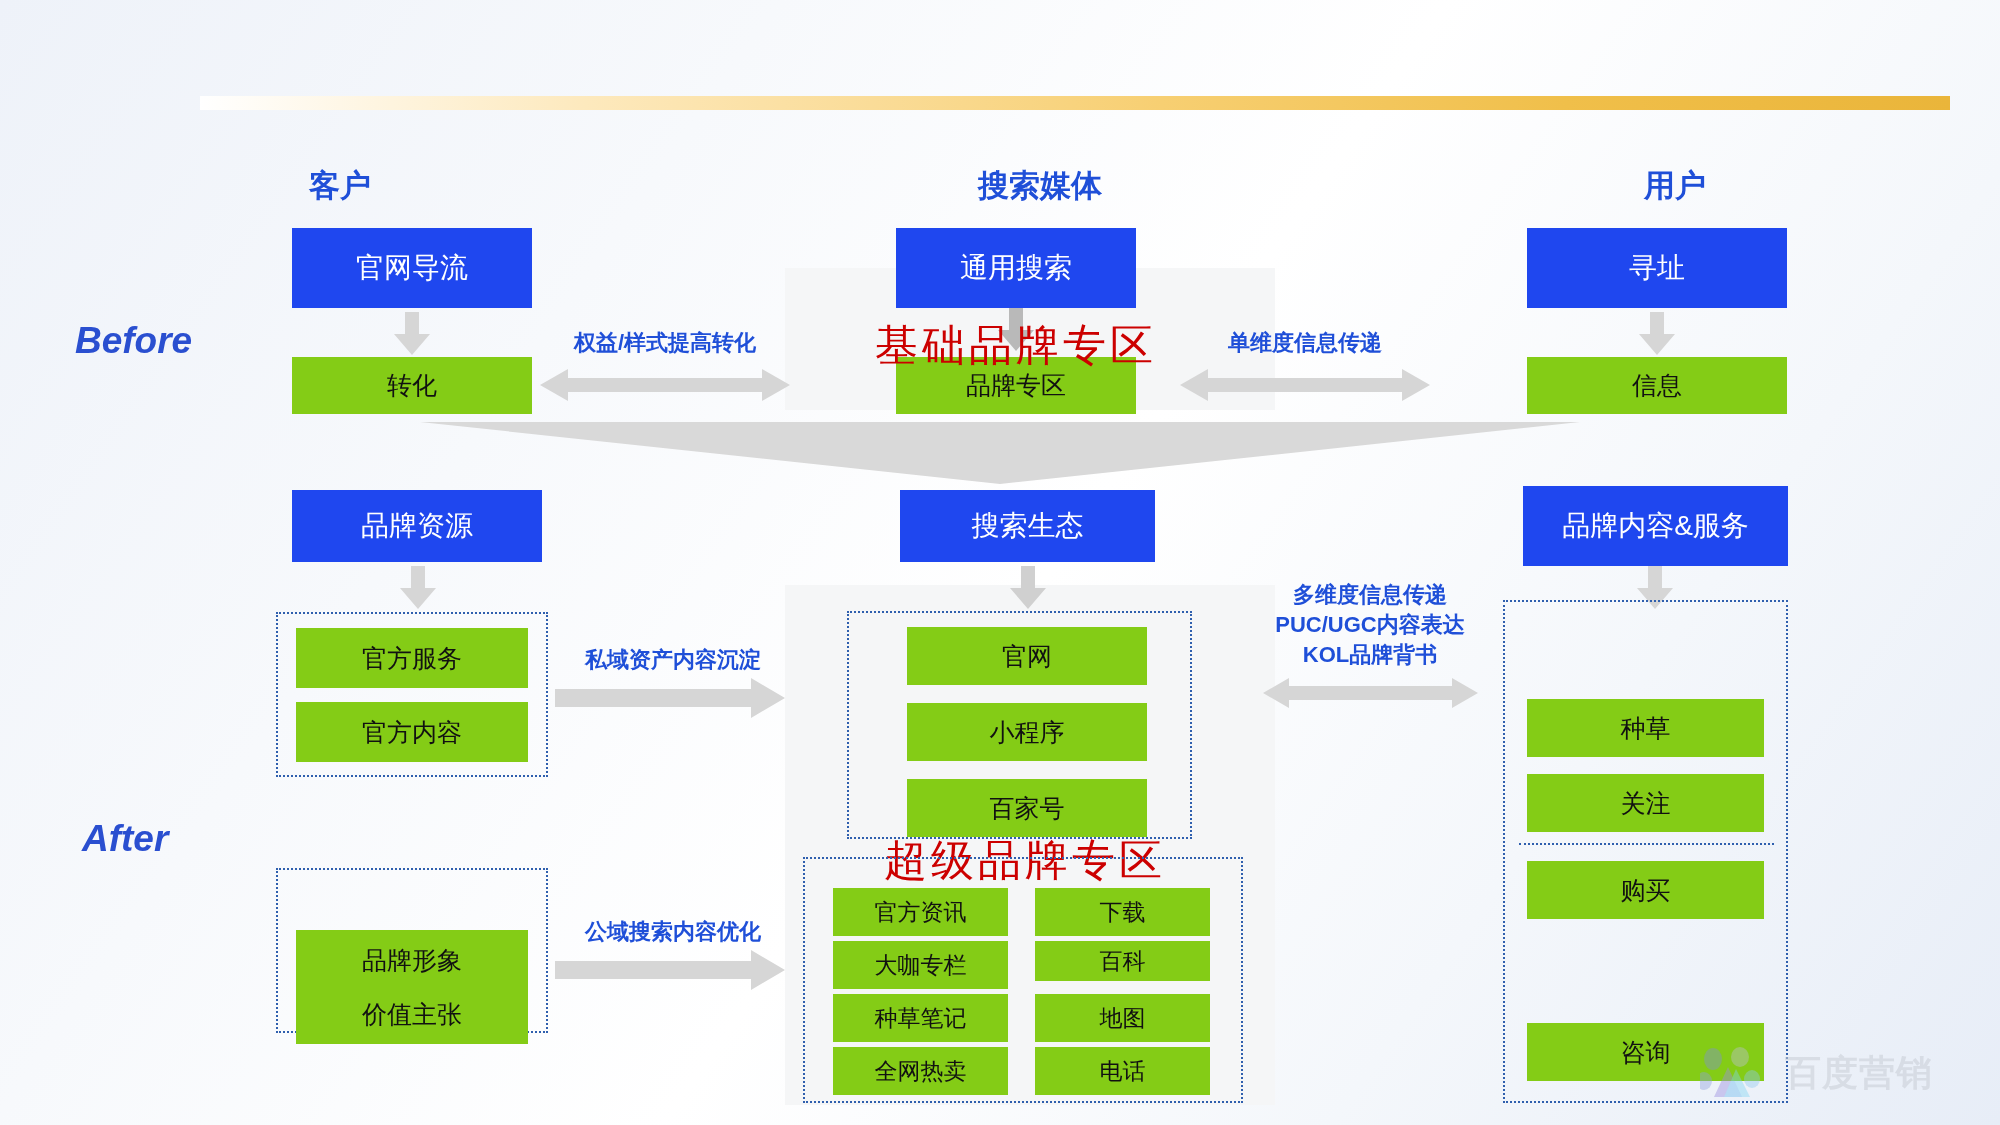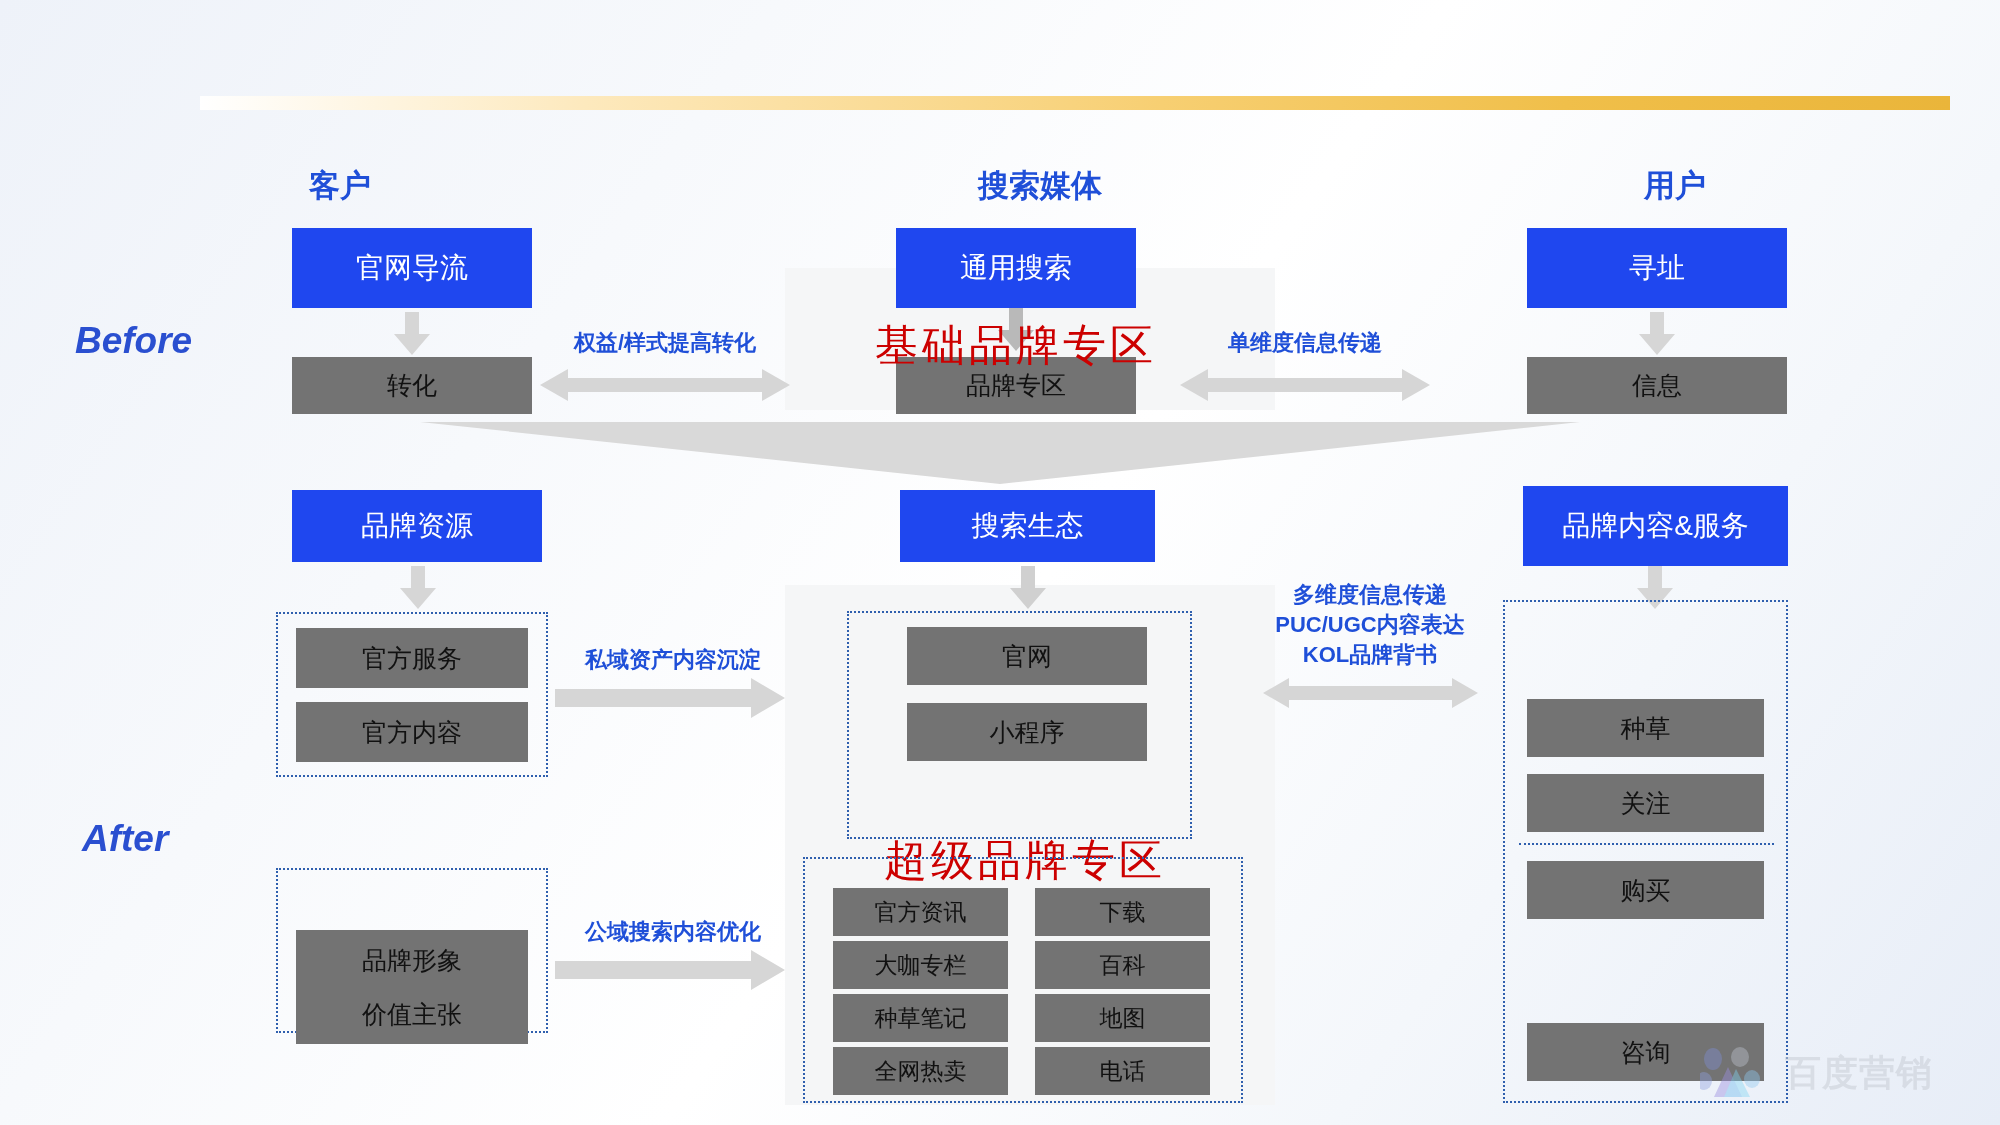--- a/index.html
+++ b/index.html
@@ -33,21 +33,21 @@
     font-size:37px;font-weight:bold;font-style:italic;color:#2a4fd0;
   }
 
   
   .bluebox{
     background:#1f47ef;color:#ffffff;
     display:flex;align-items:center;justify-content:center;
     font-size:28px;line-height:1.15;text-align:center;
   }
   .lightbox{
-    background:#737373;color:#111111;
+    background:#84cc16;color:#111111;
     display:flex;align-items:center;justify-content:center;
     font-size:25px;text-align:center;
   }
   .dotted{
     border:2px dotted #2f5fae;background:transparent;
   }
   .graypanel{background:#f5f6f7;}
 
   
   .conn-label{
@@ -177,20 +177,23 @@
     <polygon points="13,0 27,0 27,22 38,22 20,43 2,22 13,22" fill="#d0d0d0"></polygon>
   </svg>
 
   <div class="abs dotted" style="left:847px;top:611px;width:345px;height:228px;"></div>
   <div class="abs lightbox" style="left:907px;top:627px;width:240px;height:58px;">
     <span>官网</span>
   </div>
   <div class="abs lightbox" style="left:907px;top:703px;width:240px;height:58px;">
     <span>小程序</span>
   </div>
+  <div class="abs lightbox" style="left:907px;top:779px;width:240px;height:58px;">
+    <span>百家号</span>
+  </div>
 
   <div class="abs redtext" style="left:845px;top:832px;width:360px;">超级品牌专区</div>
 
   <div class="abs dotted" style="left:803px;top:857px;width:440px;height:246px;"></div>
 
   <div class="abs lightbox" style="left:833px;top:888px;width:175px;height:48px;font-size:23px;">
     <span>官方资讯</span>
   </div>
   <div class="abs lightbox" style="left:833px;top:941px;width:175px;height:48px;font-size:23px;">
     <span>大咖专栏</span>
@@ -198,21 +201,21 @@
   <div class="abs lightbox" style="left:833px;top:994px;width:175px;height:48px;font-size:23px;">
     <span>种草笔记</span>
   </div>
   <div class="abs lightbox" style="left:833px;top:1047px;width:175px;height:48px;font-size:23px;">
     <span>全网热卖</span>
   </div>
 
   <div class="abs lightbox" style="left:1035px;top:888px;width:175px;height:48px;font-size:23px;">
     <span>下载</span>
   </div>
-  <div class="abs lightbox" style="left:1035px;top:941px;width:175px;height:48px;font-size:23px;">
+  <div class="abs lightbox" style="left:1035px;top:941px;width:175px;height:40px;font-size:23px;">
     <span>百科</span>
   </div>
   <div class="abs lightbox" style="left:1035px;top:994px;width:175px;height:48px;font-size:23px;">
     <span>地图</span>
   </div>
   <div class="abs lightbox" style="left:1035px;top:1047px;width:175px;height:48px;font-size:23px;">
     <span>电话</span>
   </div>
 
   <div class="abs conn-label" style="left:1255px;top:580px;width:230px;">多维度信息传递</div>

